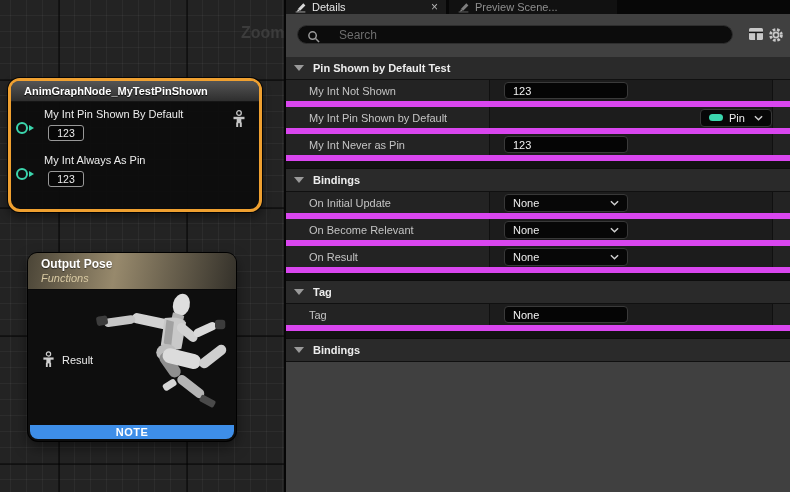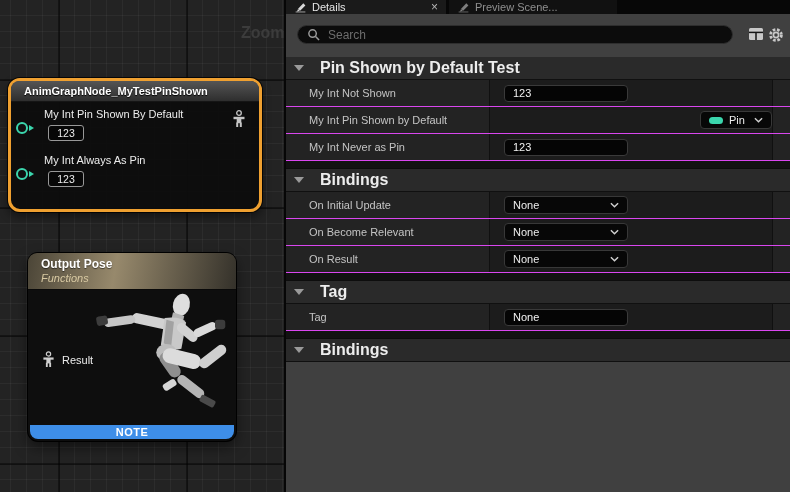--- a/index.html
+++ b/index.html
@@ -54,34 +54,34 @@
   
   .details{position:absolute;left:284px;top:0;width:506px;height:492px;background:#404040;
     border-left:2px solid #060606;box-sizing:border-box;}
   .tabbar{display:flex;height:14px;background:#070707;}
   .tab{display:flex;align-items:center;gap:5px;padding:0 8px;font-size:11px;box-sizing:border-box;}
   .tab.active{background:#1a1a1a;color:#e6e6e6;width:160px;}
   .tab.inactive{background:#111111;color:#8f8f8f;width:168px;margin-left:3px;}
   .tab .close{margin-left:auto;color:#b5b5b5;font-size:12px;line-height:12px;cursor:pointer;}
 
   .searchbox{position:absolute;left:11px;top:25px;width:436px;height:19px;background:#0c0c0c;
-    border:1px solid #2e2e2e;border-radius:11px;display:flex;align-items:center;gap:6px;
+    border:1px solid #2e2e2e;border-radius:11px;display:flex;align-items:flex-end;gap:17px;
     padding:0 9px;box-sizing:border-box;}
   .searchbox input{flex:1;background:transparent;border:none;outline:none;color:#dddddd;
     font-size:12px;font-family:"Liberation Sans",sans-serif;}
   .searchbox input::placeholder{color:#6d6d6d;}
   .tool-icon{position:absolute;top:27px;cursor:pointer;}
   .tool-icon.grid{right:26px;}
   .tool-icon.gear{right:6px;}
 
   .sections{position:absolute;top:57px;left:0;right:0;}
   .sec-head{height:22px;background:#2a2a2a;border-bottom:1px solid #101010;display:flex;
-    align-items:center;gap:16px;padding-left:8px;color:#ededed;font-size:16px;font-weight:bold;}
+    align-items:center;gap:9px;padding-left:8px;color:#ededed;font-size:11px;font-weight:bold;}
   .sec-gap{height:7px;background:#121212;border-bottom:1px solid #0d0d0d;}
-  .row{height:27px;display:flex;border-bottom:1px solid #d946ef;box-sizing:border-box;}
+  .row{height:27px;display:flex;border-bottom:6px solid #d946ef;box-sizing:border-box;}
   .cell-label{width:204px;background:#232323;display:flex;align-items:center;padding-left:23px;
     color:#c4c4c4;font-size:11px;border-right:1px solid #101010;box-sizing:border-box;white-space:nowrap;}
   .cell-value{width:283px;background:#1c1c1c;display:flex;align-items:center;padding-left:14px;
     border-right:1px solid #101010;box-sizing:border-box;position:relative;}
   .cell-extra{flex:1;background:#232323;display:flex;align-items:center;justify-content:center;}
 
   .inp{width:124px;height:17px;background:#050505;border:1px solid #3a3a3a;border-radius:4px;
     color:#f2f2f2;font-size:11px;padding:0 8px;box-sizing:border-box;
     font-family:"Liberation Sans",sans-serif;}
   .dd{width:124px;height:18px;background:#070707;border:1px solid #383838;border-radius:4px;

